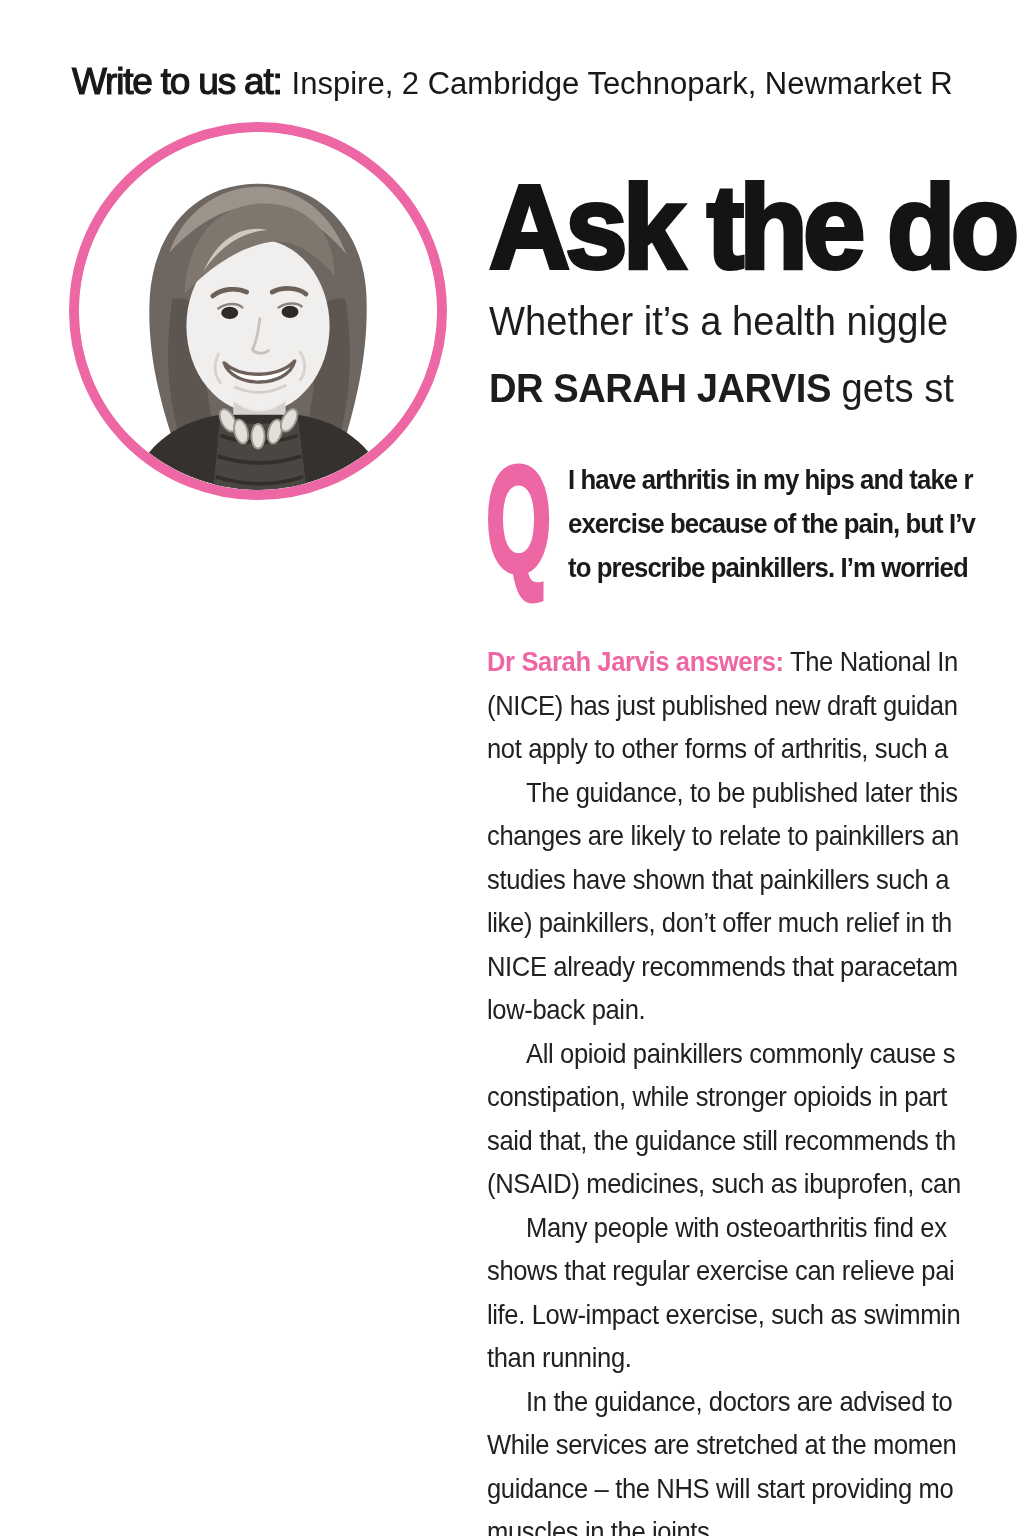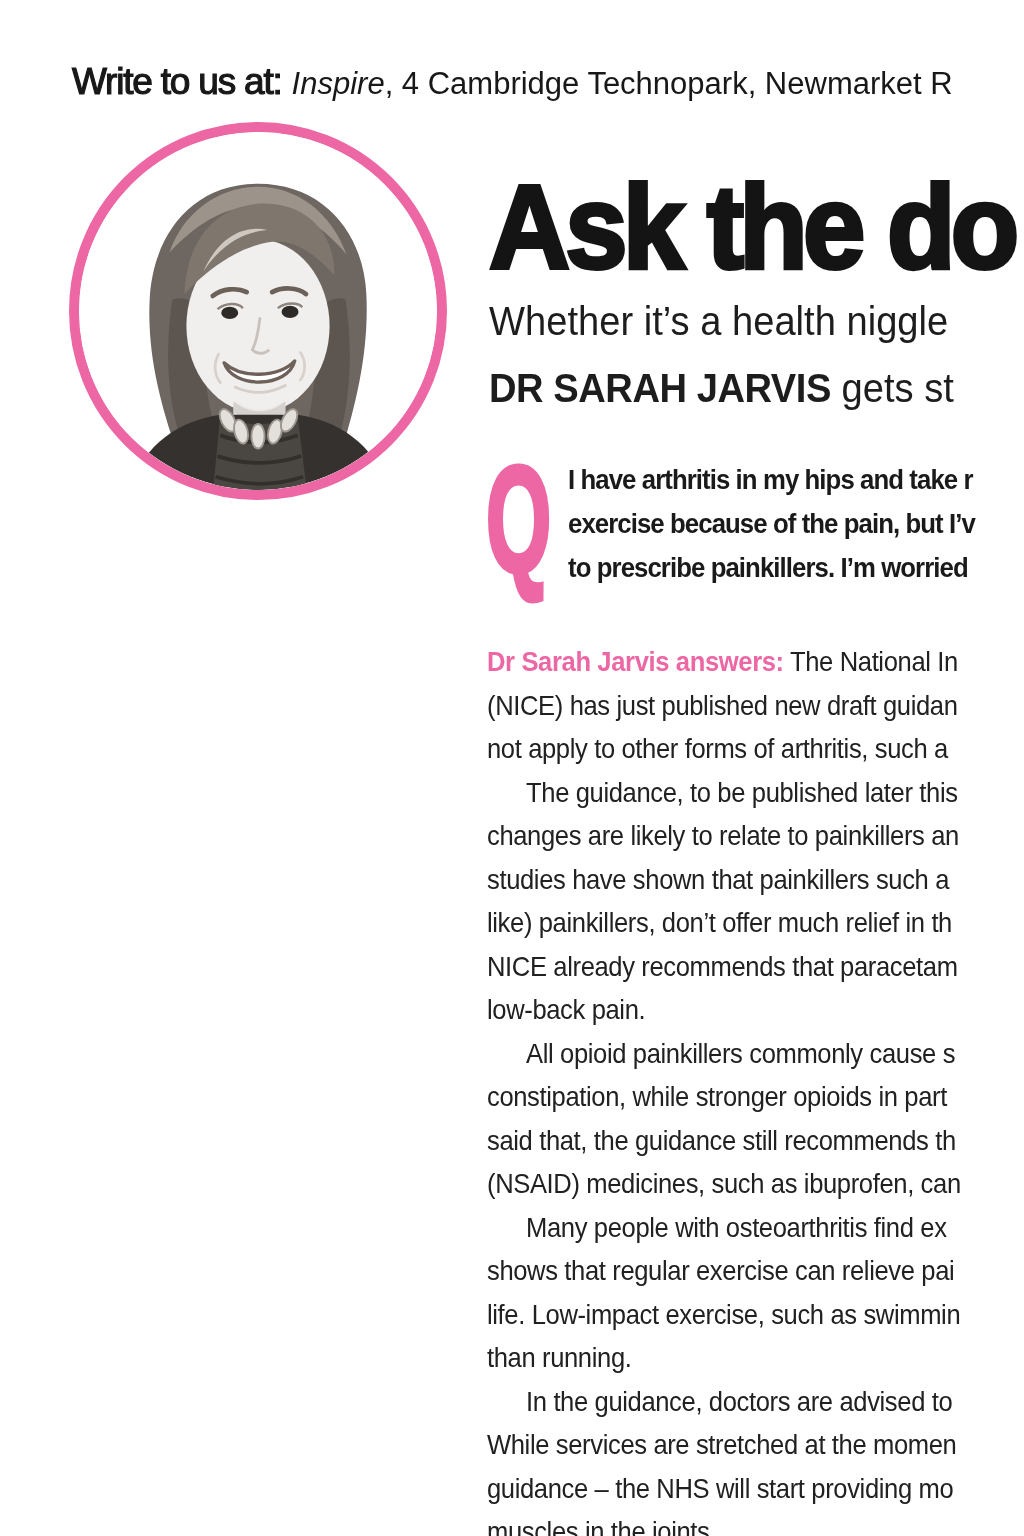--- a/index.html
+++ b/index.html
@@ -2,21 +2,21 @@
 <html><head>
 <meta charset="utf-8">
 <style>
   html,body{margin:0;padding:0;background:#ffffff;}
   .page{position:relative;width:1024px;height:1536px;overflow:hidden;background:#ffffff;
         font-family:"Liberation Sans","DejaVu Sans",sans-serif;color:#1f1f1f;}
 
   
   .masthead{position:absolute;left:72px;top:62px;white-space:nowrap;line-height:40px;font-size:31px;color:#181818;}
   .masthead .lead{font-weight:400;font-size:37px;letter-spacing:-1.2px;-webkit-text-stroke:1.2px #181818;padding-right:10px;}
-  .masthead .mag{font-style:italic;font-weight:500;margin-top:44px;}
+  .masthead .mag{font-weight:500;margin-top:44px;}
 
   
   .photo{position:absolute;left:69px;top:122px;width:378px;height:378px;border-radius:50%;
          border:10px solid #ec67a4;box-sizing:border-box;overflow:hidden;background:#fff;}
   .photo svg{display:block;width:358px;height:358px;}
 
   
   .title{position:absolute;left:489px;top:168px;margin:0;font-size:118px;line-height:1;font-weight:700;
          letter-spacing:-5px;color:#141414;-webkit-text-stroke:4px #141414;white-space:nowrap;
          transform:scaleX(0.95);transform-origin:left top;}
@@ -36,21 +36,21 @@
   .answer .bl{height:43.5px;}
   .answer .ind{padding-left:42px;}
   .pink-lead{color:#ec67a4;font-weight:700;}
 </style>
 </head>
 <body>
 
 <div class="page">
 
   <div class="masthead">
-    <span class="lead">Write to us at:</span><span class="mag">Inspire</span><span class="addr">, 4 Cambridge Technopark, Newmarket R</span>
+    <span class="lead">Write to us at:</span><span class="mag">Inspire</span><span class="addr">, 2 Cambridge Technopark, Newmarket R</span>
   </div>
 
   <div class="photo">
     <svg viewBox="0 0 380 380">
       <defs>
           <clipPath id="pc">
             <circle cx="190" cy="190" r="190"></circle>
           </clipPath>
         </defs>
       <g clip-path="url(#pc)">

